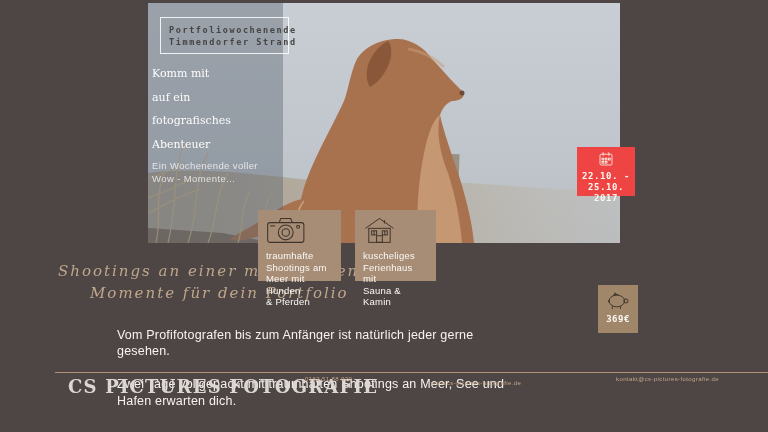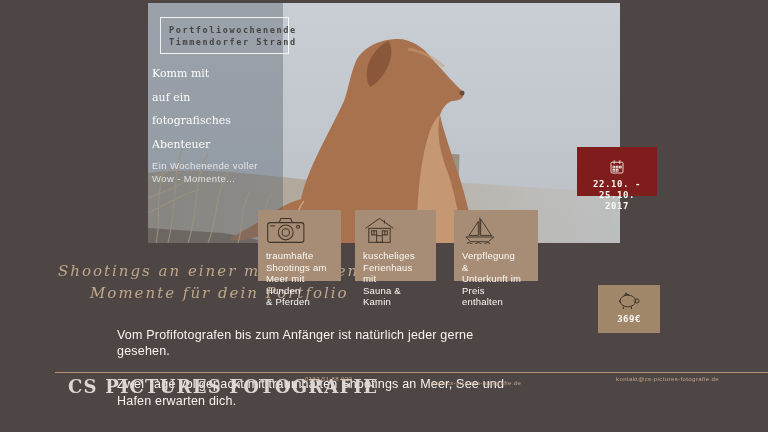--- a/index.html
+++ b/index.html
@@ -19,22 +19,22 @@
   .kicker-text{font-family:"DejaVu Sans Mono",monospace;font-size:8.5px;line-height:12px;
     letter-spacing:1.6px;color:#454545;font-weight:700;white-space:pre-line;}
   
   .hero-title{position:absolute;left:152px;top:62px;z-index:5;
     font-family:"DejaVu Serif",serif;font-size:11px;line-height:23.5px;
     color:#fdfdfc;white-space:pre-line;font-weight:500;}
   .hero-subtitle{position:absolute;left:152px;top:160px;z-index:5;
     font-size:9.5px;line-height:12.5px;color:rgba(255,255,255,0.75);
     letter-spacing:0.4px;white-space:pre-line;}
   
-  .date-badge{position:absolute;left:577px;top:147px;width:80px;height:49px;
-    background:#7f1d1d;z-index:6;text-align:center;box-sizing:border-box;padding-top:12px;}
+  .date-badge{position:absolute;left:577px;top:147px;width:58px;height:49px;
+    background:#ef4444;z-index:6;text-align:center;box-sizing:border-box;padding-top:4px;}
   .date-badge .cal{height:16px;}
   .date-range,.date-year{font-size:9px;font-weight:700;color:#fbf7f1;
     letter-spacing:0.6px;line-height:11px;font-family:"DejaVu Sans Mono",monospace;}
   
   .card{position:absolute;top:210px;height:71px;background:#a78d76;z-index:6;
     box-sizing:border-box;padding:6px 14px 0 8px;}
   .card-1{left:258px;width:83px;}
   .card-2{left:355px;width:81px;}
   .card-3{left:454px;width:84px;}
   .card .ic{height:28px;margin-bottom:2px;}
@@ -44,21 +44,21 @@
   .tagline{z-index:5;position:absolute;color:#bfa78c;
     font-family:"DejaVu Serif",serif;font-style:italic;
     font-size:15px;letter-spacing:2px;}
   .tagline-1{left:58px;top:262px;}
   .tagline-2{left:90px;top:284px;}
   
   .intro{position:absolute;left:117px;top:310px;width:410px;z-index:5;
     font-size:12.5px;line-height:16.5px;color:#f7f3ef;letter-spacing:0.2px;
     white-space:pre-line;}
   
-  .price-badge{position:absolute;left:598px;top:285px;width:62px;height:48px;
+  .price-badge{position:absolute;left:598px;top:285px;width:40px;height:48px;
     background:#a1876a;z-index:6;text-align:center;box-sizing:border-box;padding-top:6px;}
   .price-badge .pig{height:19px;}
   .price-amount{font-size:9px;font-weight:700;color:#fbf7f1;letter-spacing:0.5px;
     font-family:"DejaVu Sans Mono",monospace;}
   
   .footer-divider{position:absolute;left:55px;right:0px;top:372px;height:1px;
     background:#c6a181;opacity:0.85;z-index:4;}
   .brand-title{position:absolute;left:68px;top:376px;z-index:5;
     font-family:"DejaVu Serif",serif;font-size:18px;letter-spacing:1.2px;
     color:#dcd7d3;font-weight:700;}
@@ -189,34 +189,20 @@
         <line x1="13.5" y1="18" x2="13.5" y2="23"></line>
         <line x1="26.5" y1="18" x2="26.5" y2="23"></line>
       </g>
     </svg>
     <div class="card-text">kuscheliges
 Ferienhaus mit
 Sauna &amp;
 Kamin</div>
   </div>
 
-  <div class="card card-3">
-    <svg class="ic" viewBox="0 0 46 36">
-      <g stroke="#3f342b" stroke-width="1.2" fill="none">
-        <line x1="23" y1="2" x2="23" y2="25"></line>
-        <path d="M24,4 L38,25 L24,25 Z"></path>
-        <path d="M21,7 L9,25 L21,25 Z"></path>
-        <path d="M5,27 L41,27 L34,33 L11,33 Z"></path>
-        <path d="M6,35.5 q3,-3 6,0 t6,0 t6,0 t6,0 t6,0"></path>
-      </g>
-    </svg>
-    <div class="card-text">Verpflegung &amp;
-Unterkunft im
-Preis enthalten</div>
-  </div>
 
   <div class="tagline tagline-1">Shootings an einer malerischen</div>
   <div class="tagline tagline-2">Momente für dein Portfolio</div>
 
   <div class="intro">
     <div>Vom Profifotografen bis zum Anfänger ist natürlich jeder gerne
 gesehen.</div>
     <div>Zwei Tage vollgepackt mit traumhaften Shootings an Meer, See und
 Hafen erwarten dich.</div>
   </div>

